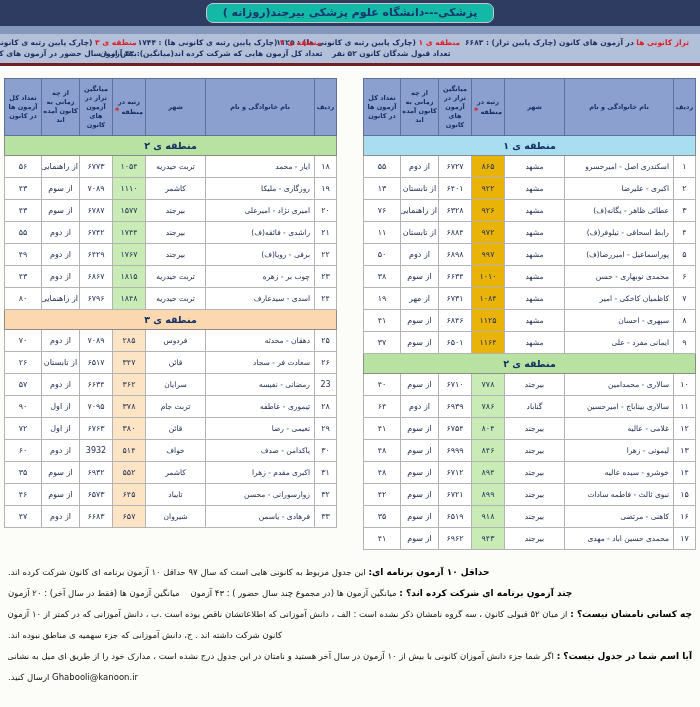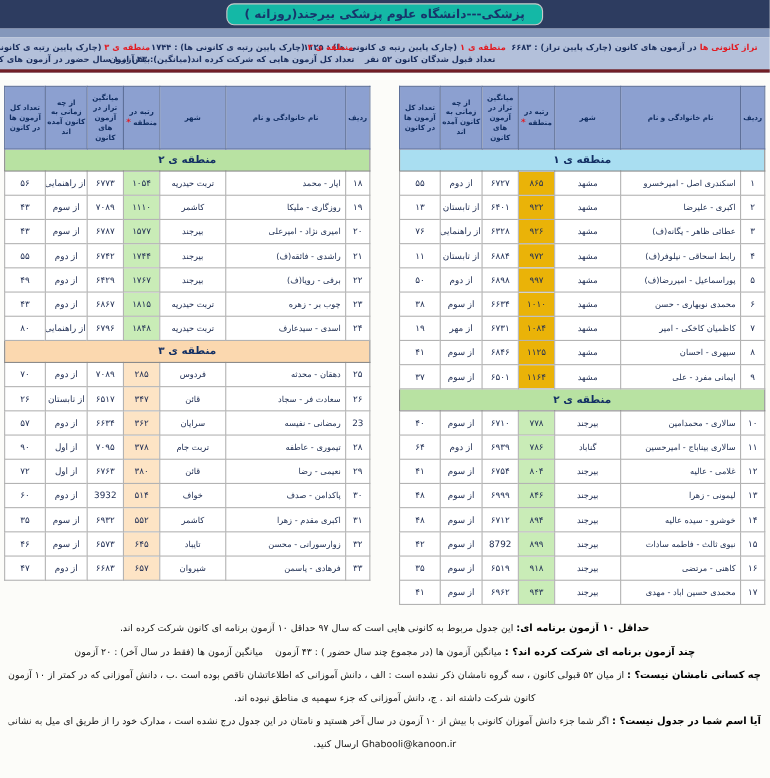--- a/index.html
+++ b/index.html
@@ -44,21 +44,21 @@
   .rank-table td.band{
     font-size:9.5px;font-weight:bold;color:#133064;height:19px;border:1px solid #8b8b8b;
   }
   .band.t-blue {background:#a9def1;}
   .band.t-green{background:#b8e2a2;}
   .band.t-peach{background:#fbd8af;}
   .rank.t-blue {background:#eab308;}
   .rank.t-green{background:#c9ecb7;}
   .rank.t-peach{background:#fde4c5;}
   
-  .footer{padding:16px 8px 0;text-align:center;}
+  .footer{padding:16px 8px 0;text-align:left;}
   .note{font-size:8.5px;color:#141414;line-height:12px;margin-bottom:9px;white-space:nowrap;overflow:hidden;}
   .note b{font-weight:bold;color:#000;font-size:9px;}
 </style>
 </head>
 <body>
 
 <div class="top-band">
   <div class="title-box">پزشکی---دانشگاه علوم پزشکی بیرجند(روزانه )</div>
 </div>
 <div class="mid-band"></div>
@@ -235,21 +235,21 @@
             <td class="rank rank t-green">۸۹۴</td>
             <td class="score">۶۷۱۲</td>
             <td class="since">از سوم</td>
             <td class="exams">۴۸</td>
           </tr>
           <tr>
             <td class="num">۱۵</td>
             <td class="name">نبوی ثالث - فاطمه سادات</td>
             <td class="city">بیرجند</td>
             <td class="rank rank t-green">۸۹۹</td>
-            <td class="score">8792</td>
+            <td class="score">۶۷۲۱</td>
             <td class="since">از سوم</td>
             <td class="exams">۴۲</td>
           </tr>
           <tr>
             <td class="num">۱۶</td>
             <td class="name">کاهنی - مرتضی</td>
             <td class="city">بیرجند</td>
             <td class="rank rank t-green">۹۱۸</td>
             <td class="score">۶۵۱۹</td>
             <td class="since">از سوم</td>

